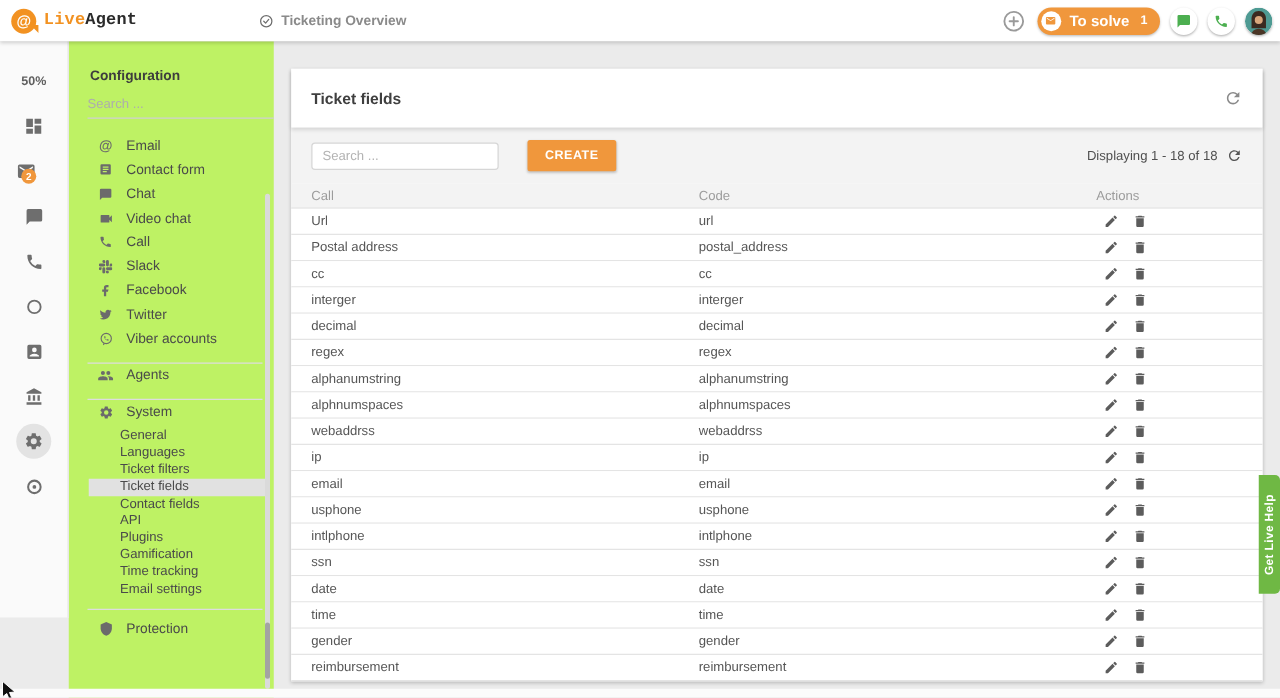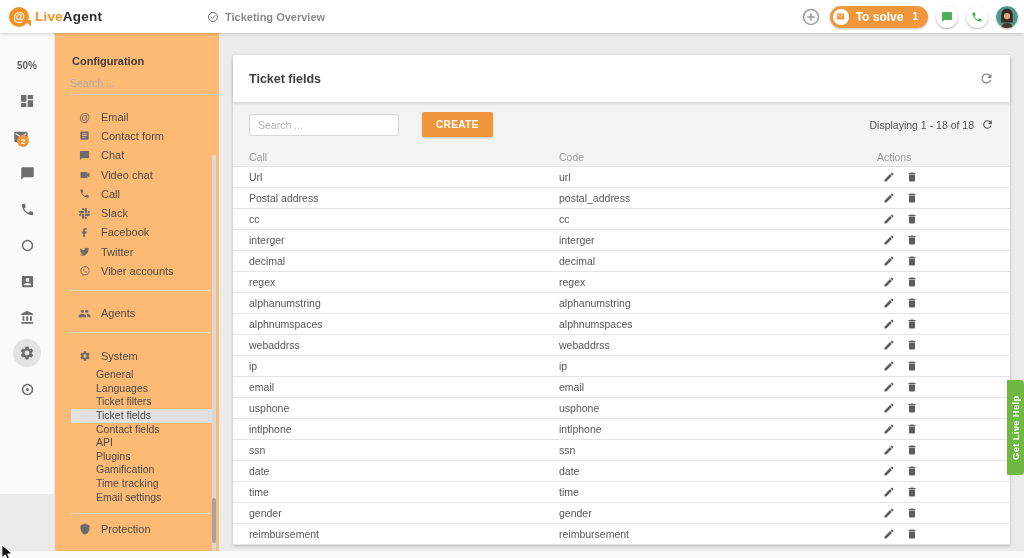--- a/index.html
+++ b/index.html
@@ -9,21 +9,21 @@
   .ico { display:inline-flex; align-items:center; justify-content:center; color:#6e6e6e; }
 
   
   .top-header { position:absolute; left:0; top:0; width:1024px; height:33px; background:#fff;
     box-shadow:0 1px 3px rgba(0,0,0,.18); display:flex; align-items:center; z-index:30; }
   .logo { display:flex; align-items:center; gap:6px; padding-left:9px; cursor:pointer; }
   .logo-bubble { position:relative; width:20px; height:20px; background:#f29222; border-radius:50%;
     color:#fff; font-weight:bold; font-size:12px; display:flex; align-items:center; justify-content:center; }
   .logo-bubble:after { content:""; position:absolute; right:-2px; bottom:0; width:7px; height:7px;
     background:#f29222; clip-path:polygon(0 0,100% 100%,100% 0); }
-  .brand { font-size:13.5px; font-weight:bold; letter-spacing:.2px; }
+  .brand { font-size:13.5px; font-weight:bold; letter-spacing:.2px;font-family:Liberation Mono, monospace; }
   .brand .live { color:#f29222; } .brand .agent { color:#2b2b2b; }
   .breadcrumb { position:absolute; left:207px; display:flex; align-items:center; gap:6px;
     color:#8a8a8a; font-size:11px; font-weight:bold; cursor:pointer; }
   .header-right { position:absolute; right:6px; display:flex; align-items:center; gap:8px; }
   .hd-circle { width:22px; height:22px; border-radius:50%; background:#fff; display:flex;
     align-items:center; justify-content:center; box-shadow:0 1px 2px rgba(0,0,0,.3); cursor:pointer; }
   .plus-btn { box-shadow:none; color:#9a9a9a; }
   .tosolve-pill { height:22px; border-radius:11px; background:#f0973c; display:flex; align-items:center;
     padding:0 10px 0 3px; cursor:pointer; box-shadow:0 1px 2px rgba(0,0,0,.25); }
   .pill-env { width:16px; height:16px; background:#fff; border-radius:50%; display:flex; align-items:center;
@@ -38,31 +38,31 @@
   .rail-zoom { margin-top:27px; text-align:center; font-size:10px; font-weight:bold; color:#5f5f5f; }
   .rail-items { margin-top:12px; display:flex; flex-direction:column; }
   .rail-item { height:36px; display:flex; align-items:center; justify-content:center; position:relative; cursor:pointer; color:#757575; }
   .rail-item.active:before { content:""; position:absolute; width:28px; height:28px; background:#e3e3e3; border-radius:50%; }
   .rail-item > span { position:relative; }
   .rail-badge { position:absolute; top:4px; right:12px; min-width:12px; height:12px; background:#f0973c;
     color:#fff; font-size:8px; font-weight:bold; border-radius:6px; display:flex; align-items:center;
     justify-content:center; padding:0 2px; }
 
   
-  .sidebar { position:absolute; left:55px; top:33px; width:164px; height:525px; background:#fdba74; z-index:5; }
+  .sidebar { position:absolute; left:55px; top:33px; width:164px; height:525px; background:#bef264; z-index:5; }
   .sb-title { padding:22px 0 0 17px; font-size:11px; font-weight:bold; color:#3d3d3d; }
   .sb-search { margin:6px 0 0 15px; width:149px; }
   .sb-search input { width:100%; border:none; outline:none; background:transparent; border-bottom:1px solid #cfcfcf;
     font-size:10.5px; padding:4px 0 5px 0; color:#555; font-family:"Liberation Sans",sans-serif; }
   .sb-search input::placeholder { color:#adadad; }
   .sb-menu { margin-top:12px; }
   .sb-item { height:19.3px; display:flex; align-items:center; padding-left:23px; font-size:11px; color:#4a4a4a; cursor:pointer; }
   .sb-item .ico { width:13px; margin-right:10px; color:#6b6b6b; font-size:11px; font-weight:bold; }
   .sb-divider { height:1px; background:#ddd; margin:9px 9px 0 15px; }
-  .mt13 { margin-top:13px; }
+  .mt13 { }
   .sub-list { margin-top:3px; }
   .sub-item { height:13.6px; line-height:13.6px; margin:0 6px 0 16px; padding-left:25px;
     font-size:10.5px; color:#4a4a4a; cursor:pointer; white-space:nowrap; }
   .sub-item.selected { background:#e1e1e1; }
   .sb-scrollbar { position:absolute; right:3px; top:122px; width:4px; height:396px; background:#dadada; border-radius:2px; }
   .sb-thumb { position:absolute; right:3px; top:465px; width:4px; height:45px; background:#a3a3a3; border-radius:2px; }
 
   
   .main { position:absolute; left:219px; top:33px; width:805px; height:525px; background:#ebebeb; }
   .card { position:absolute; left:14px; top:22px; width:777px; background:#fff; box-shadow:0 1px 3px rgba(0,0,0,.22); }

